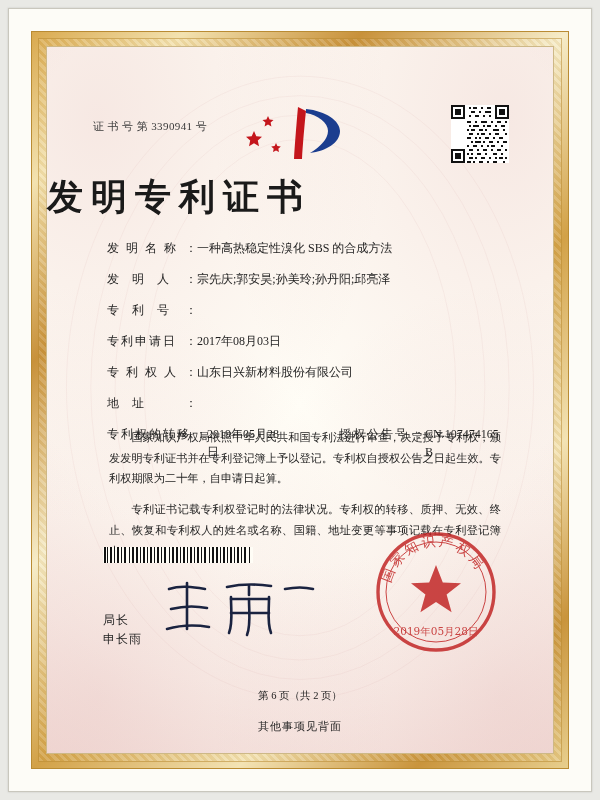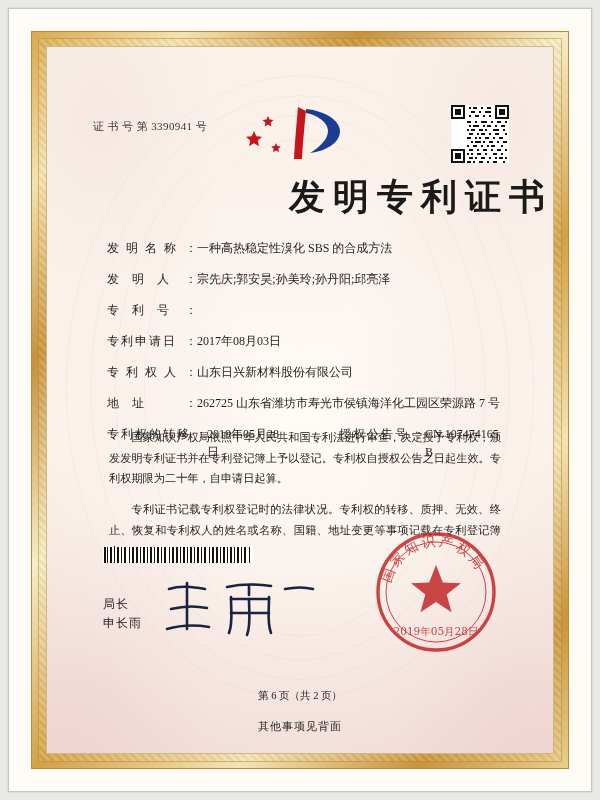--- a/index.html
+++ b/index.html
@@ -58,21 +58,21 @@
     font-size:11px;color:#3a3a3a;letter-spacing:.4px;
   }
   .qr{
     position:absolute;right:44px;top:58px;width:58px;height:58px;
   }
   .logo{
     position:absolute;left:50%;top:54px;transform:translateX(-50%);
     width:120px;height:64px;
   }
   .title{
-    position:absolute;left:0;right:0;top:126px;text-align:right;
+    position:absolute;left:0;right:0;top:126px;text-align:left;
     font-size:36px;letter-spacing:8px;color:#1a1a1a;
     font-family:"DejaVu Serif", serif;font-weight:700;
   }
   .fields{
     position:absolute;left:60px;right:46px;top:192px;
     font-size:12px;color:#1f1f1f;line-height:1.5;
   }
   .row{display:flex;margin-bottom:13px;align-items:baseline;}
   .lbl{width:78px;flex:none;letter-spacing:2px;}
   .lbl.wide{letter-spacing:5px;font-family:Liberation Serif, serif;}
@@ -84,21 +84,21 @@
 
   .paras{
     position:absolute;left:62px;right:52px;top:380px;
     font-size:11.2px;line-height:1.85;color:#1f1f1f;text-align:justify;
   }
   .paras p{margin:0 0 10px 0;text-indent:2em;}
 
   .barcode{position:absolute;left:56px;top:500px;width:150px;height:16px;}
   .seal{position:absolute;right:54px;top:482px;width:126px;height:126px;}
 
-  .signblock{position:absolute;left:56px;top:548px;font-size:12px;line-height:1.55;color:#1f1f1f;letter-spacing:1px;}
+  .signblock{position:absolute;left:56px;top:564px;font-size:12px;line-height:1.55;color:#1f1f1f;letter-spacing:1px;}
   .signature{position:absolute;left:112px;top:528px;width:160px;height:66px;}
 
   .pageno{position:absolute;left:0;right:0;top:642px;text-align:center;font-size:10.5px;color:#222;}
   .footnote{position:absolute;left:0;right:0;top:672px;text-align:center;font-size:11px;color:#1f1f1f;letter-spacing:1px;font-family:Liberation Serif, serif;}
 </style>
 </head>
 <body>
 
 <div class="page">
   <div class="outer">
@@ -251,21 +251,20 @@
             <span class="val">2017年08月03日</span>
           </div>
           <div class="row">
             <span class="lbl">专 利 权 人</span>
             <span class="colon">：</span>
             <span class="val">山东日兴新材料股份有限公司</span>
           </div>
           <div class="row">
             <span class="lbl wide">地 址</span>
             <span class="colon">：</span>
-            <span class="val">262725 山东省潍坊市寿光市侯镇海洋化工园区荣源路 7 号</span>
           </div>
           <div class="row2">
             <span class="half">
               <span class="lbl">专利权的转移</span>
               <span class="colon">：</span>
               <span>2019年05月28日</span>
             </span>
             <span class="half" style="margin-left:51px">
               <span class="lbl">授权公告号</span>
               <span class="colon">：</span>

